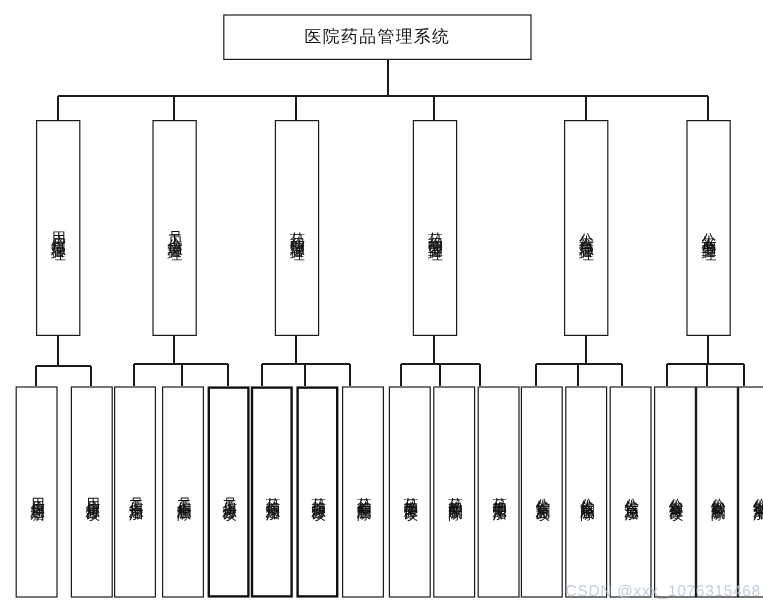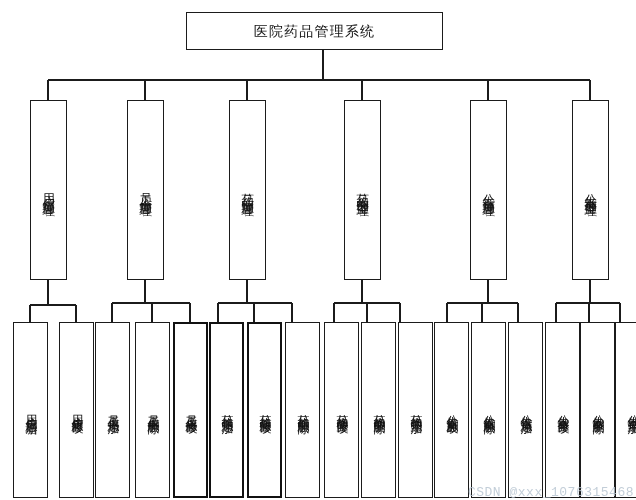--- a/index.html
+++ b/index.html
@@ -65,21 +65,21 @@
     letter-spacing: 1.6px;
   }
   #watermark {
     position: absolute;
     right: 2px;
     bottom: 0px;
     font-size: 13px;
     color: #b9c6d2;
     opacity: 0.85;
     letter-spacing: 0.5px;
-    font-family: Liberation Mono, monospace;
+    font-family: Liberation Sans, sans-serif;
     white-space: nowrap;
   }
 </style>
 </head>
 <body>
 
 <div id="diagram-canvas">
 
   <svg class="wires" viewBox="0 0 636 500">
     <g stroke="#1b1b1b" stroke-width="1.7" fill="none" shape-rendering="crispEdges">

